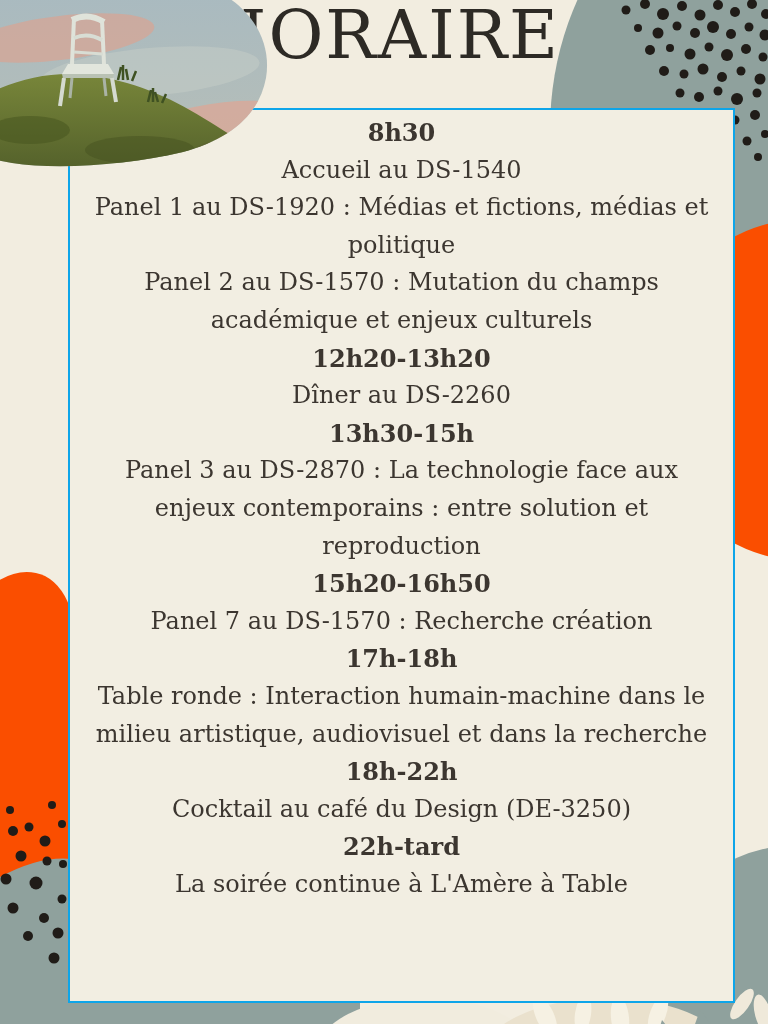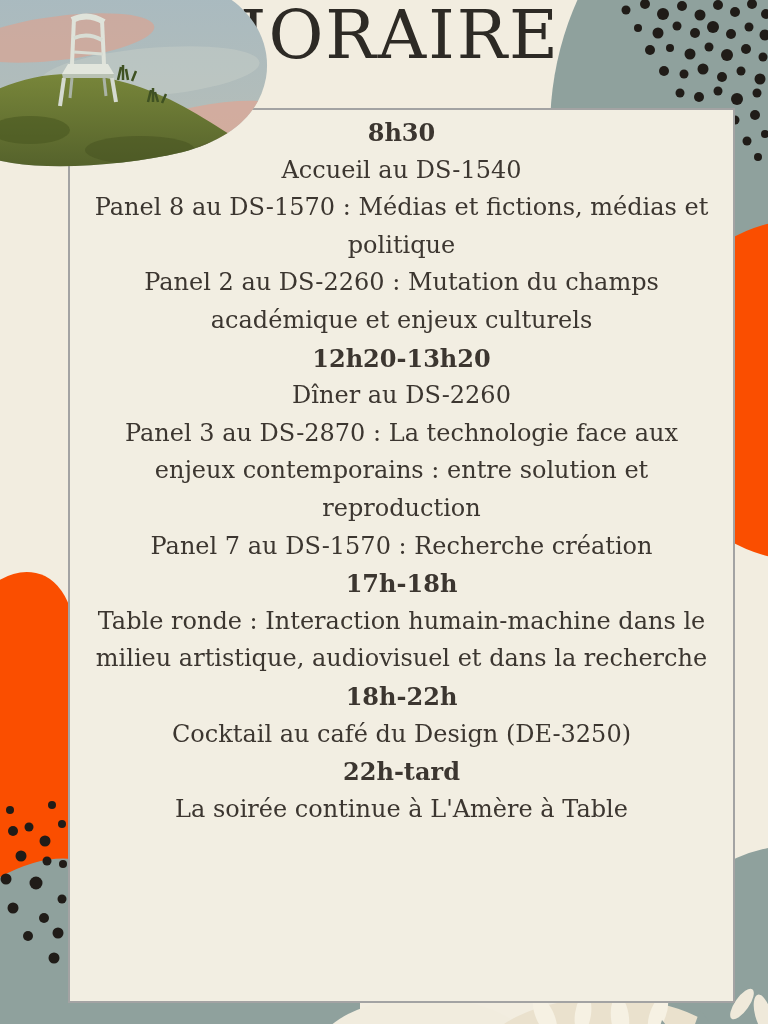--- a/index.html
+++ b/index.html
@@ -14,21 +14,21 @@
   .bg-svg{position:absolute;left:0;top:0;z-index:1;}
   .poster-title{
     position:absolute;left:0;right:0;top:-4px;z-index:2;
     margin:0;text-align:center;
     font-size:67px;font-weight:400;letter-spacing:2px;
     color:#2d2a25;
   }
   .schedule-box{
     position:absolute;left:68px;top:108px;z-index:3;
     width:667px;height:895px;box-sizing:border-box;
-    border:2px solid #a3a3a3;
+    border:2px solid #0ea5e9;
     background:#f2eee2;
   }
   .schedule{
     padding:4px 14px 0 14px;
     text-align:center;
     font-size:24px;line-height:37.6px;
     color:#3c3630;
   }
   .time{font-weight:bold;}
   .event{font-weight:normal;}
@@ -141,25 +141,27 @@
       <circle cx="54" cy="958" r="5.5"></circle>
     </g>
   </svg>
 
   <h1 class="poster-title">HORAIRE</h1>
 
   <div class="schedule-box">
     <div class="schedule">
       <div class="time">8h30</div>
       <div class="event">Accueil au DS-1540</div>
-      <div class="event">Panel 8 au DS-1570 : Médias et fictions, médias et politique</div>
-      <div class="event">Panel 2 au DS-2260 : Mutation du champs académique et enjeux culturels</div>
+      <div class="event">Panel 1 au DS-1920 : Médias et fictions, médias et politique</div>
+      <div class="event">Panel 2 au DS-1570 : Mutation du champs académique et enjeux culturels</div>
       <div class="time">12h20-13h20</div>
       <div class="event">Dîner au DS-2260</div>
+      <div class="time">13h30-15h</div>
       <div class="event">Panel 3 au DS-2870 : La technologie face aux enjeux contemporains : entre solution et reproduction</div>
+      <div class="time">15h20-16h50</div>
       <div class="event">Panel 7 au DS-1570 : Recherche création</div>
       <div class="time">17h-18h</div>
       <div class="event">Table ronde : Interaction humain-machine dans le milieu artistique, audiovisuel et dans la recherche</div>
       <div class="time">18h-22h</div>
       <div class="event">Cocktail au café du Design (DE-3250)</div>
       <div class="time">22h-tard</div>
       <div class="event">La soirée continue à L'Amère à Table</div>
     </div>
   </div>
 

